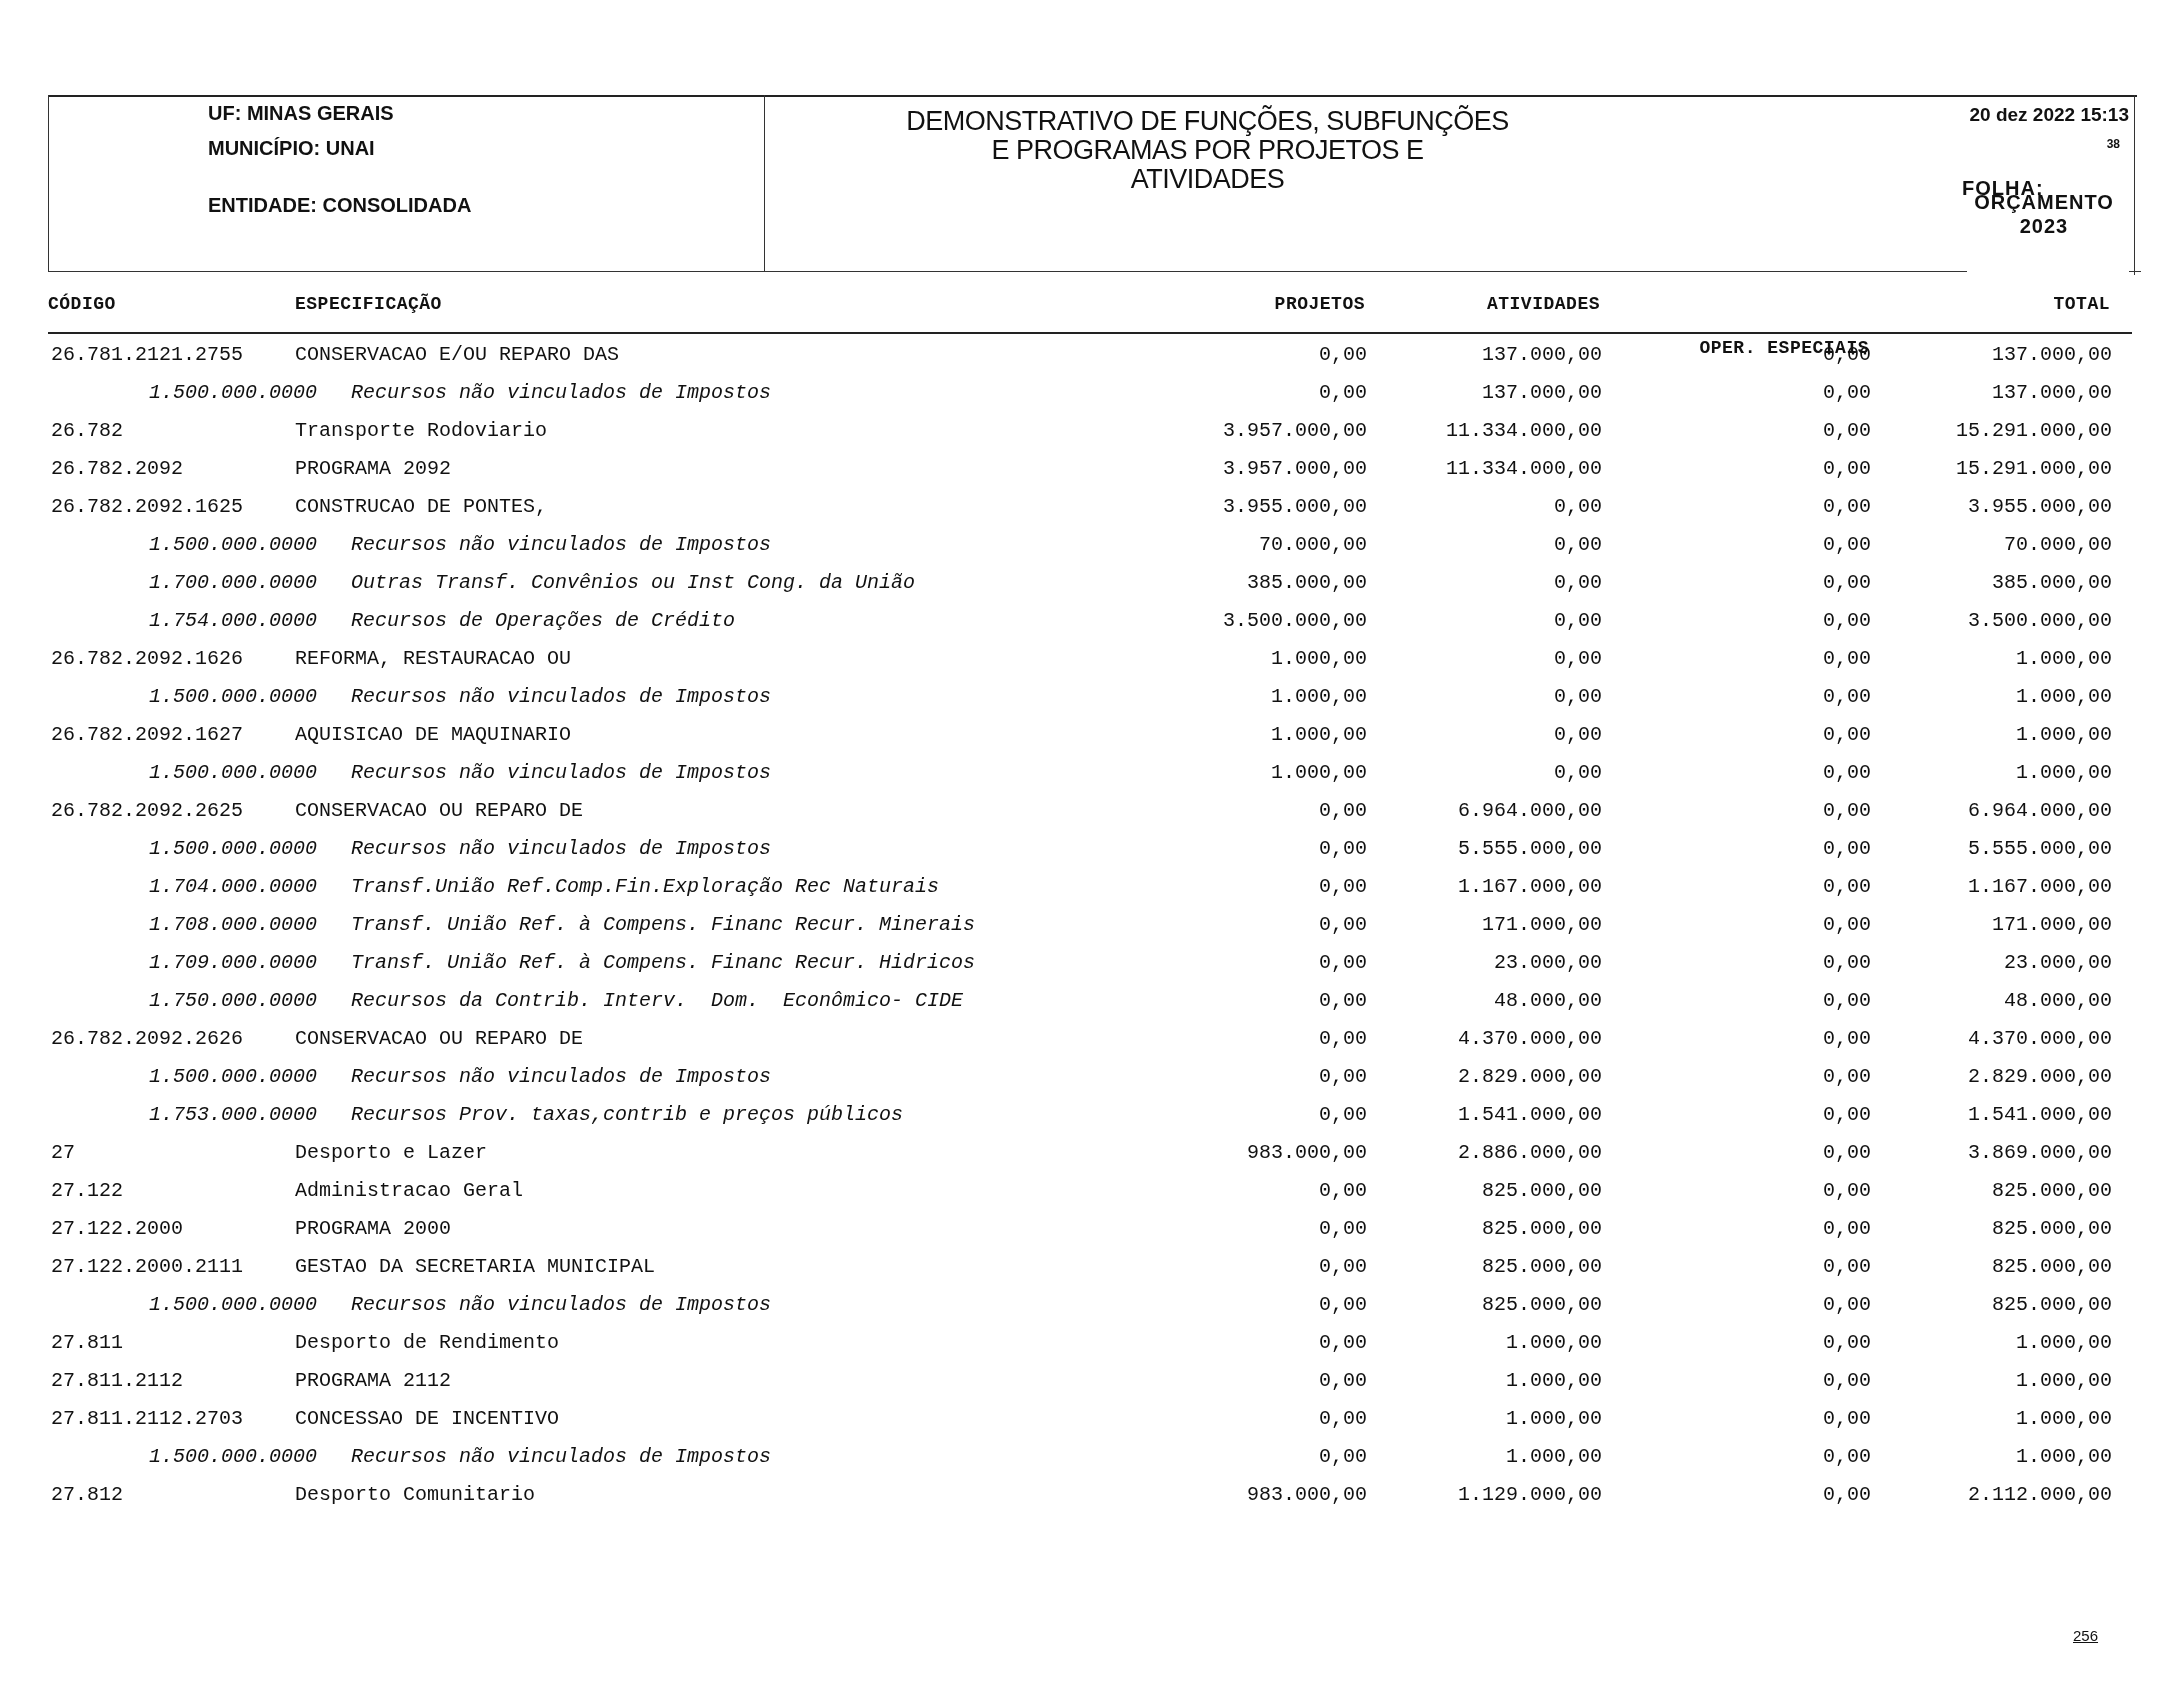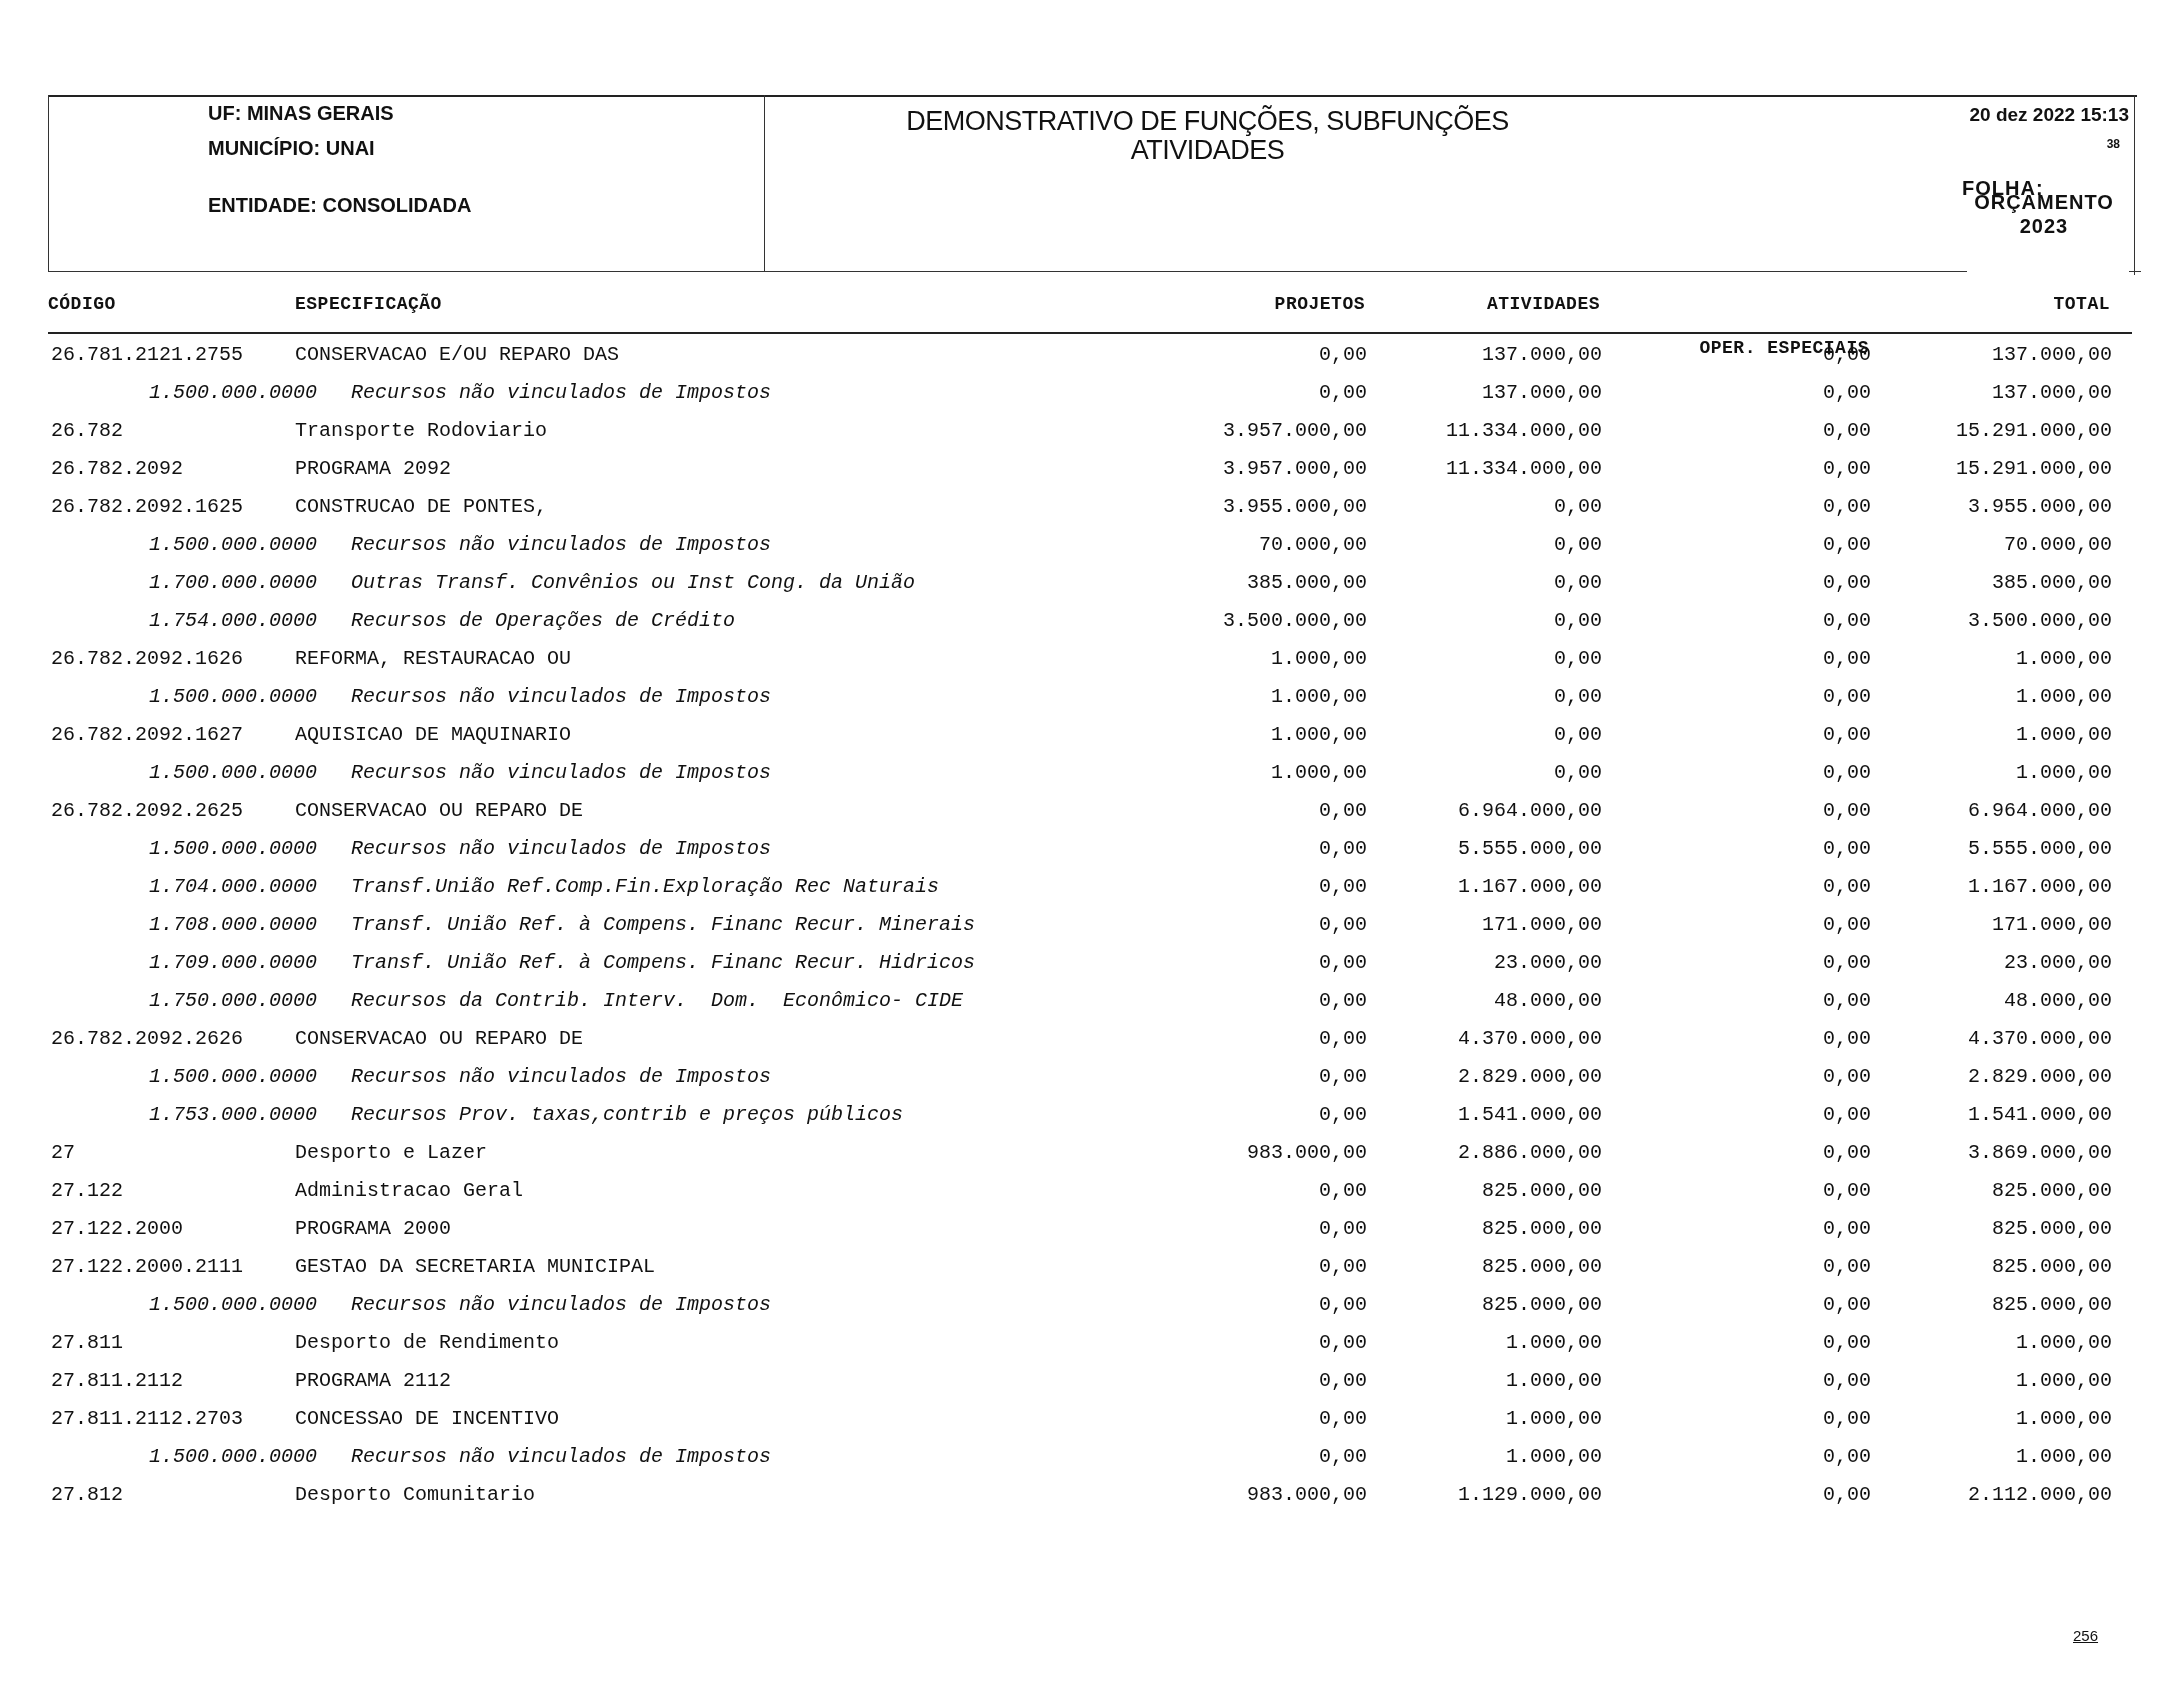--- a/index.html
+++ b/index.html
@@ -47,20 +47,21 @@
 <div class="hdr-right-border"></div>
 <div class="hdr-bottom-line"></div>
 <div class="hdr-tick"></div>
 
 <div class="bold-sans uf">UF: MINAS GERAIS</div>
 <div class="bold-sans mun">MUNICÍPIO: UNAI</div>
 <div class="bold-sans ent">ENTIDADE: CONSOLIDADA</div>
 
 <div class="title">
   <div>DEMONSTRATIVO DE FUNÇÕES, SUBFUNÇÕES</div>
+  <div>E PROGRAMAS POR PROJETOS E</div>
   <div>ATIVIDADES</div>
 </div>
 
 <div class="bold-sans date">20 dez 2022 15:13</div>
 <div class="bold-sans folha-label">FOLHA:</div>
 <div class="bold-sans folha-val">38</div>
 <div class="bold-sans orc">
   <div>ORÇAMENTO</div>
   <div>2023</div>
 </div>

